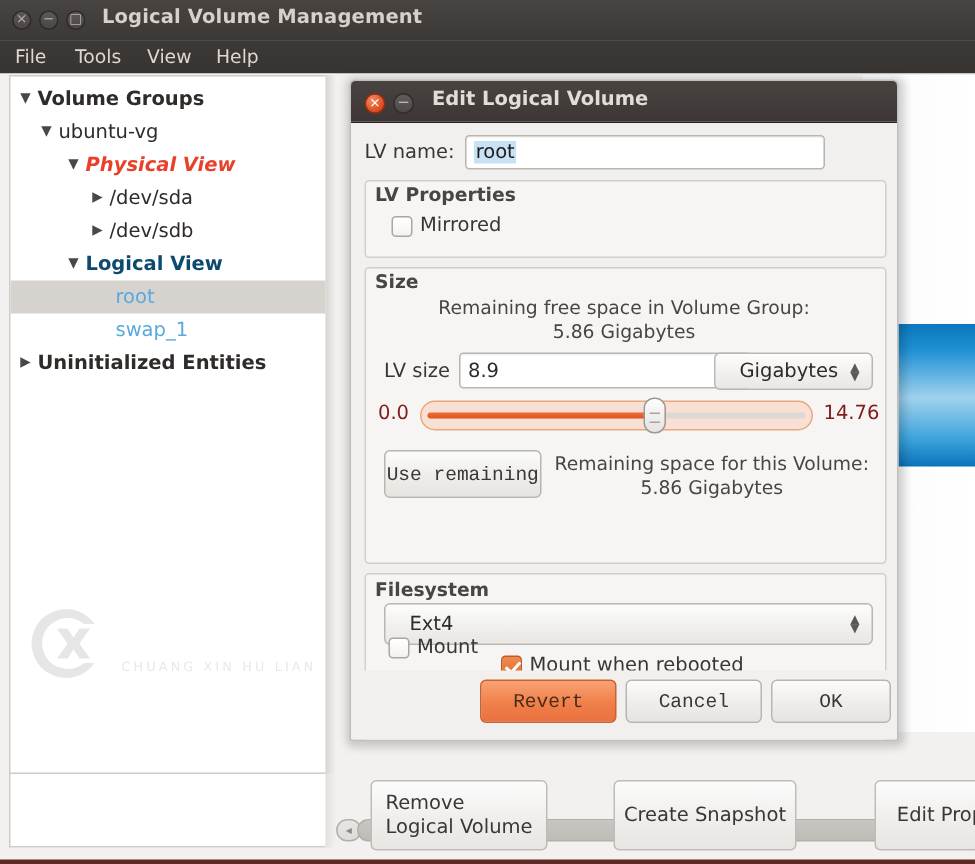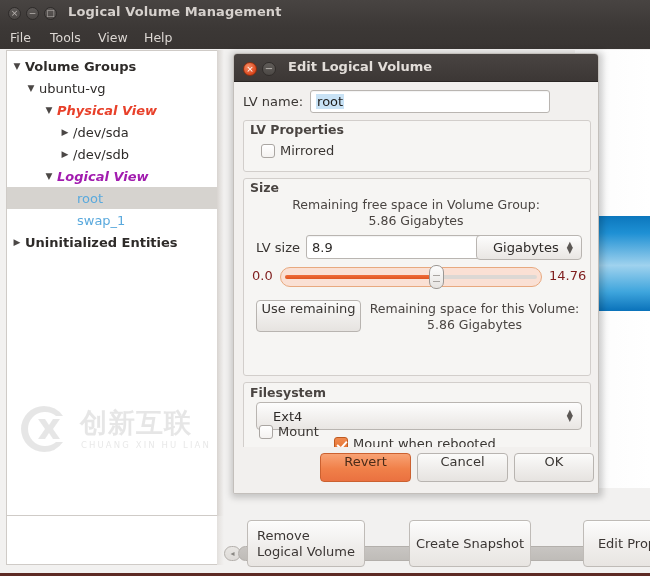--- a/index.html
+++ b/index.html
@@ -90,21 +90,21 @@
   }
   .trow.sel { background: #d6d3cf; }
   .arrow {
     display: inline-block; width: 12px; text-align: center;
     color: #4b4745; font-size: 9px;
   }
   .tlabel { margin-left: 2px; }
   .t-bold { font-weight: bold; color: #2e2b29; }
   .t-plain { color: #2e2b29; }
   .t-red { color: #e8402a; font-style: italic; font-weight: bold; }
-  .t-blue-it { color: #a21caf; font-style: italic; font-weight: bold; }
+  .t-blue-it { color: #0c4a6e; font-weight: bold; }
   .t-blue { color: #5aa9dd; }
 
   
   .usageblock {
     position: absolute; left: 599px; top: 167px; width: 51px; height: 95px;
     background: linear-gradient(to bottom, #0c77bd 0%, #1e90d4 18%, #9fd2ee 52%, #3ea5dd 80%, #0a72ba 100%);
   }
   .usagepanel {
     position: absolute; left: 575px; top: 1px; width: 75px; height: 438px;
     background: linear-gradient(to right,#fbfbfb,#ffffff);
@@ -323,21 +323,21 @@
   .slider-end {
     position: absolute; font-size: 13px; color: #7f1d1d; top: 3px;
   }
 
   .plainbtn {
     position: absolute;
     background: linear-gradient(to bottom,#fbfbfa 0%, #efedeb 55%, #e6e3e0 100%);
     border: 1px solid #b8b4b0; border-radius: 4px;
     box-sizing: border-box;
     font-size: 13px; color: #3a3633;
-    display: flex; justify-content: center;
+    display: flex; align-items: center; justify-content: center; font-family: Liberation Mono, monospace;
   }
   .orangebtn {
     background: linear-gradient(to bottom,#f8a274 0%,#f08049 55%,#ea7140 100%);
     border: 1px solid #cb6130;
     color: #4a2b18;
   }
 
   .dlgfooter {
     position: absolute; left: 0; bottom: 0; width: 100%; height: 46px;
     background: #f2f0ee;
@@ -418,21 +418,20 @@
     </div>
     <div class="treepanel-shadow"></div>
     <div class="bottom-white"></div>
     <div class="bottom-white-shadow"></div>
 
     <div class="watermark">
       <svg class="wm-logo" viewBox="0 0 52 52">
         <path d="M26 3 A23 23 0 1 0 26 49 A23 23 0 0 0 45 39 L38 39 A17 17 0 1 1 38 13 L45 13 A23 23 0 0 0 26 3 Z" fill="#cfcfcf"></path>
         <path d="M20 16 L27 26 L20 36 L27 36 L31 30 L35 36 L42 36 L35 26 L42 16 L35 16 L31 22 L27 16 Z" fill="#cfcfcf"></path>
       </svg>
-      <div class="wm-cn">创新互联</div>
       <div class="wm-en">CHUANG XIN HU LIAN</div>
     </div>
 
     <div class="hscroll">
       <div class="leftbtn">◂</div>
       <div class="trough">
         <div class="grip">⋯</div>
       </div>
     </div>
 

